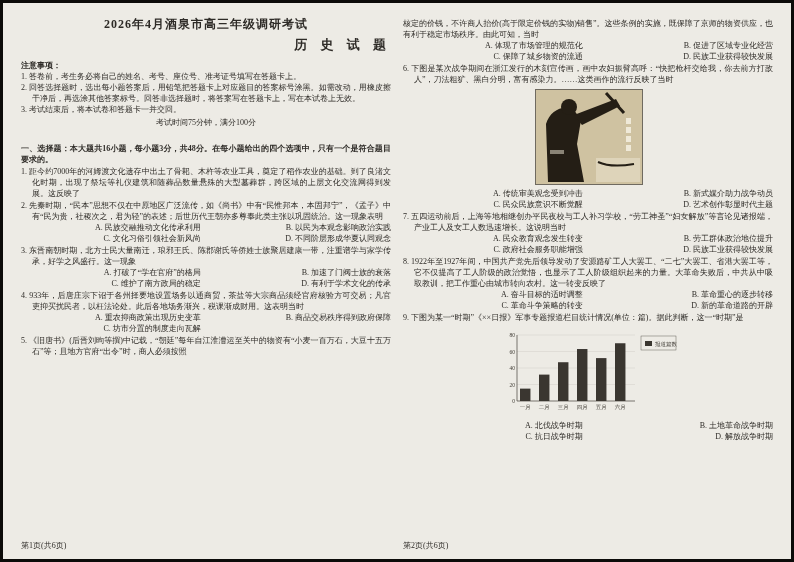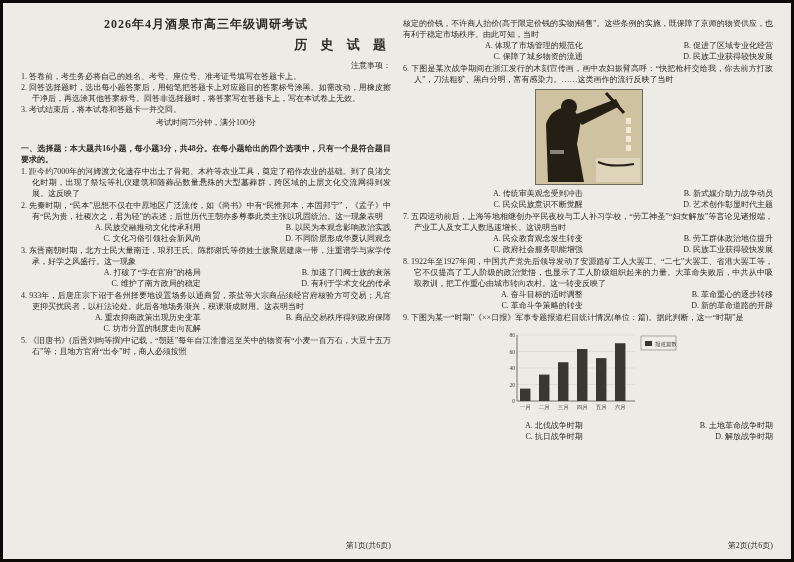--- a/index.html
+++ b/index.html
@@ -4,33 +4,33 @@
 <style>
   html,body{margin:0;padding:0;background:#111;}
   .scan{width:794px;height:562px;background:#0c0b09;padding:3px;box-sizing:border-box;overflow:hidden;}
   .page{width:100%;height:100%;box-sizing:border-box;background:var(--paper,#edebe5);
         display:flex;gap:12px;padding:14px 18px 8px 18px;
         font-family:"Liberation Serif","DejaVu Serif",serif;
         color:var(--ink,#2e2b27);font-size:8px;line-height:11px;}
   .col{flex:1;min-width:0;display:flex;flex-direction:column;position:relative;}
   .exam-title{text-align:center;font-weight:bold;font-size:12px;line-height:15px;letter-spacing:1px;}
   .subject-title{text-align:right;font-weight:bold;font-size:13px;line-height:16px;letter-spacing:5px;margin:5px 0 7px 0;}
-  .notice-heading{font-weight:normal;text-align:right;}
+  .notice-heading{font-weight:bold;}
   .notice-item{padding-left:11px;text-indent:-11px;text-align:justify;}
-  .exam-info{text-align:center;margin:2px 0 3px 0;}
-  .section-heading{font-weight:bold;text-align:justify;margin-top:12px;}
+  .exam-info{text-align:center;margin:2px 0 14px 0;}
+  .section-heading{font-weight:bold;text-align:justify;margin-top:1px;}
   .q{margin-top:1px;}
   .stem{padding-left:11px;text-indent:-11px;text-align:justify;}
   .stem-cont{text-align:justify;}
   .opts{display:grid;grid-template-columns:47% 53%;padding-left:11px;}
   .opt{white-space:nowrap;overflow:hidden;text-align:right;}
   .figure{display:block;margin:4px auto 3px auto;}
   .figure svg{display:block;border:1px solid #6f6a60;}
   .chart-wrap{margin:4px auto 2px auto;width:178px;}
-  .footer{margin-top:auto;text-align:right;font-size:8px;padding-top:3px;}
+  .footer{margin-top:auto;text-align:left;font-size:8px;padding-top:3px;}
 </style>
 </head>
 <body>
 
 <div class="scan">
   <div class="page">
 
     <div class="col">
       <div class="exam-title">2026年4月酒泉市高三年级调研考试</div>
       <div class="subject-title">历 史 试 题</div>

